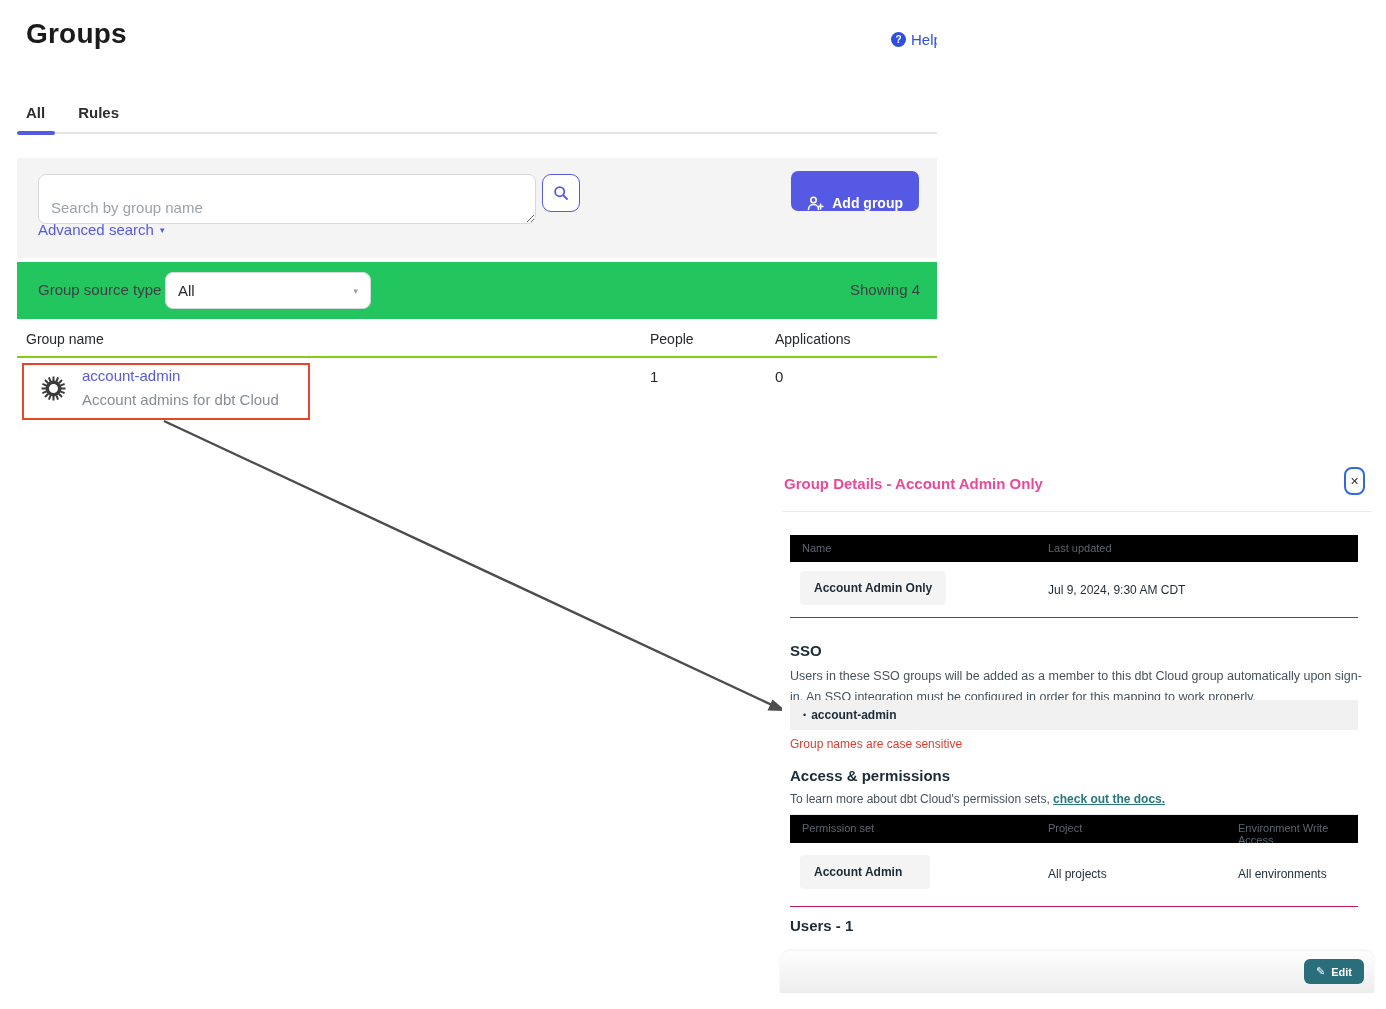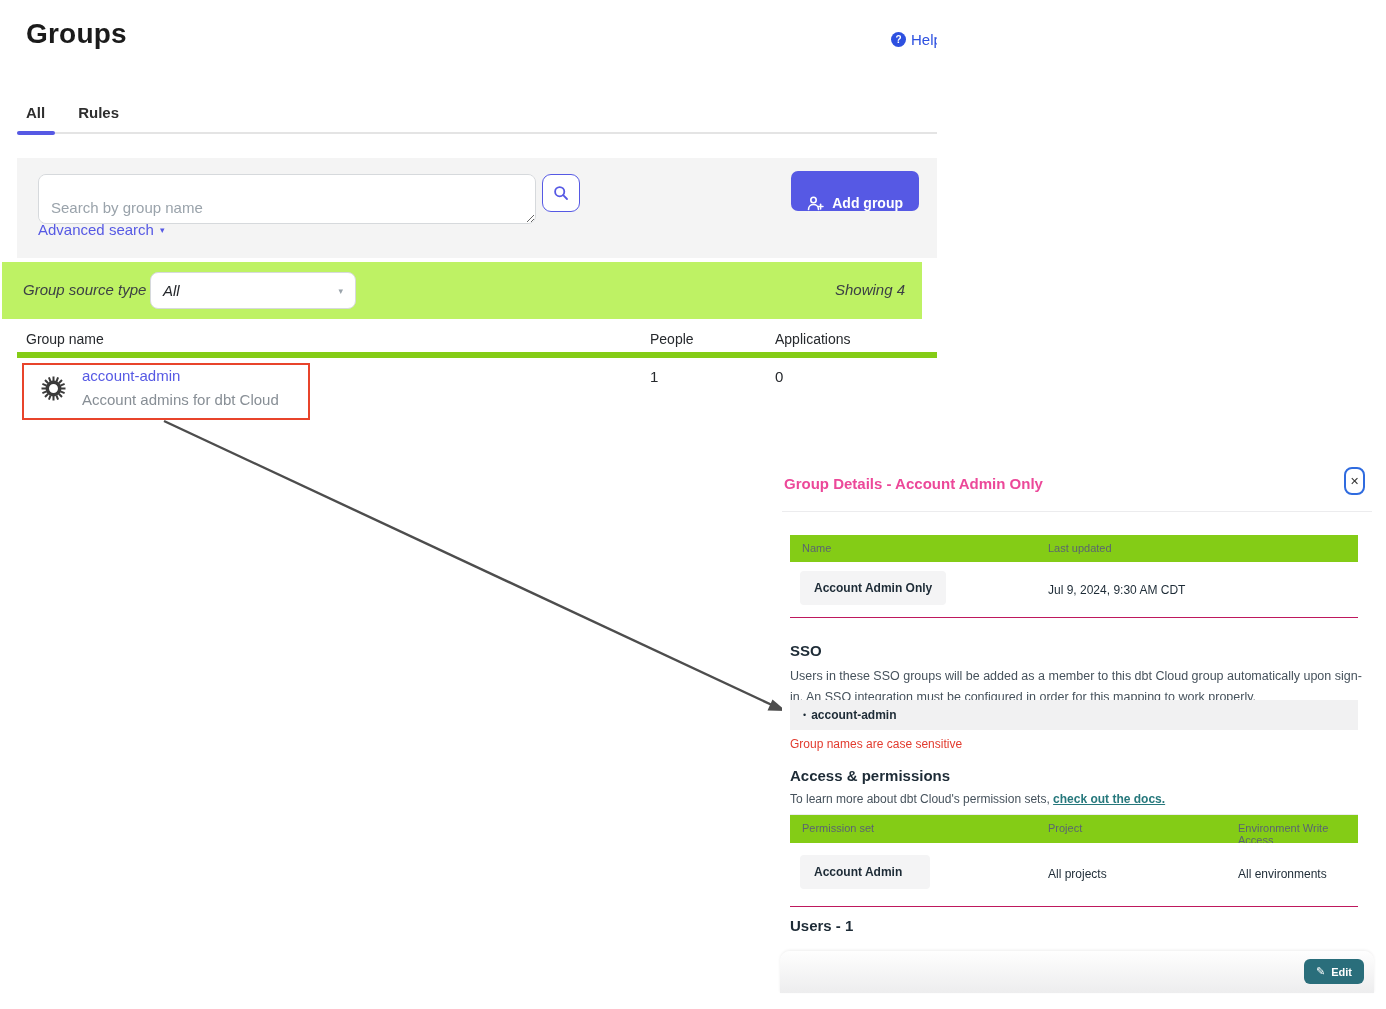--- a/index.html
+++ b/index.html
@@ -23,30 +23,30 @@
   
   .search-panel { position:absolute; left:17px; top:158px; width:920px; height:100px; background:#f4f4f4; }
   .search-textarea { position:absolute; left:21px; top:16px; width:498px; height:38px; resize:both; border:1px solid #d6d9dc; border-radius:8px; font-family:inherit; font-size:15px; color:#333; padding:24px 12px; background:#fff; outline:none; }
   .search-textarea::placeholder { color:#9aa3ab; }
   .search-btn { position:absolute; left:525px; top:16px; width:38px; height:38px; background:#fff; border:1.5px solid #5659e4; border-radius:9px; display:flex; align-items:center; justify-content:center; cursor:pointer; }
   .advanced-search { position:absolute; left:21px; top:63px; font-size:15px; color:#5659e4; cursor:pointer; display:flex; align-items:center; gap:6px; }
   .advanced-caret { font-size:9px; color:#5659e4; }
   .add-group-btn { position:absolute; right:18px; top:13px; height:40px; background:#5659e4; border:none; border-radius:7px; color:#fff; font-family:inherit; font-size:14px; font-weight:700; padding:0 16px; display:flex; align-items:flex-end; gap:8px; cursor:pointer; }
 
   
-  .filter-bar { position:absolute; left:2px; top:262px; width:920px; height:57px; background:#bef264;font-style:italic; }
+  .filter-bar { position:absolute; left:17px; top:262px; width:920px; height:57px; background:#22c55e; }
   .filter-label { position:absolute; left:21px; top:19px; font-size:15px; color:#3c4045; }
   .source-select { position:absolute; left:148px; top:10px; width:206px; height:37px; background:#fff; border:1px solid #d6d9dc; border-radius:8px; display:flex; align-items:center; padding:0 12px; cursor:pointer; }
   .source-select-value { font-size:15px; color:#25282c; }
   .select-caret { margin-left:auto; font-size:9px; color:#9aa3ab; }
   .showing-count { position:absolute; right:17px; top:19px; font-size:15px; color:#3c4045; }
 
   
   .groups-table { position:absolute; left:17px; top:325px; width:920px; }
-  .gt-header { position:relative; height:33px; border-bottom:6px solid #84cc16; }
+  .gt-header { position:relative; height:33px; border-bottom:2px solid #84cc16; }
   .gt-h { position:absolute; top:6px; font-size:14px; color:#26292d; }
   .gt-h-name { left:9px; }
   .gt-h-people { left:633px; }
   .gt-h-apps { left:758px; }
   .gt-row { position:relative; height:63px; cursor:pointer; }
   .group-icon { position:absolute; left:23px; top:17px; }
   .gt-name { position:absolute; left:65px; top:9px; font-size:15px; color:#5659e4; text-decoration:none; }
   .gt-desc { position:absolute; left:65px; top:33px; font-size:15px; color:#878e95; }
   .gt-people { position:absolute; left:633px; top:10px; font-size:15px; color:#26292d; }
   .gt-apps { position:absolute; left:758px; top:10px; font-size:15px; color:#26292d; }
@@ -58,21 +58,21 @@
   .arrow-overlay { position:absolute; left:0; top:0; width:1386px; height:1009px; pointer-events:none; }
 
   
   .details-panel { position:absolute; left:782px; top:465px; width:590px; height:544px; background:#fff; }
   .dp-title { position:absolute; left:2px; top:10px; font-size:15px; font-weight:700; color:#ec4899; }
   .dp-close { position:absolute; right:7px; top:2px; width:21px; height:28px; background:#fff; border:2px solid #2f6bdf; border-radius:8px; display:flex; align-items:center; justify-content:center; cursor:pointer; font-size:11px; color:#333; padding:0; }
   .dp-divider { position:absolute; left:0; top:46px; width:590px; height:1px; background:#ececee; }
 
   .dp-table { position:absolute; left:8px; width:568px; }
   .name-table { top:70px; }
-  .dpt-header { position:relative; height:27px; background:#84cc16; }
+  .dpt-header { position:relative; height:27px; background:#000000; }
   .dpt-h { position:absolute; top:7px; font-size:11px; color:#5b6570; }
   .dpt-row { position:relative; height:56px; border-bottom:1px solid #be185d; background:#fff; }
   .chip { display:inline-block; background:#f4f4f5; border-radius:4px; font-size:12px; font-weight:700; color:#1d2b36; padding:10px 14px; }
   .nt-chip { position:absolute; left:10px; top:9px; }
   .nt-date { position:absolute; left:258px; top:21px; font-size:12px; color:#1d2b36; }
   .col2 { left:258px; }
   .col1 { left:12px; }
   .col3 { left:448px; }
 
   .dp-section-heading { position:absolute; left:8px; font-size:15px; font-weight:700; color:#1d2b36; }

